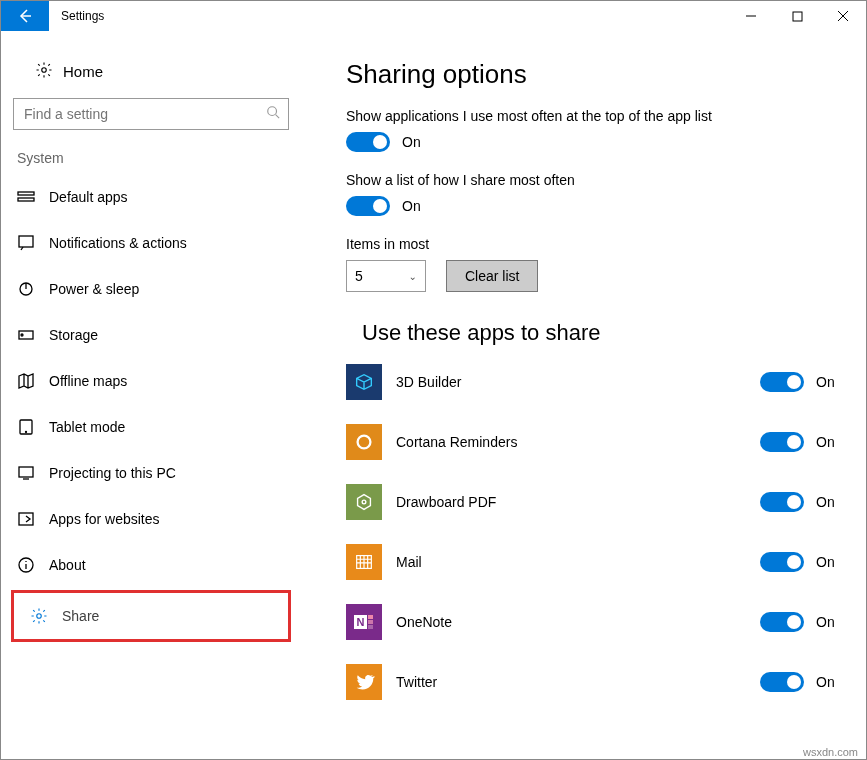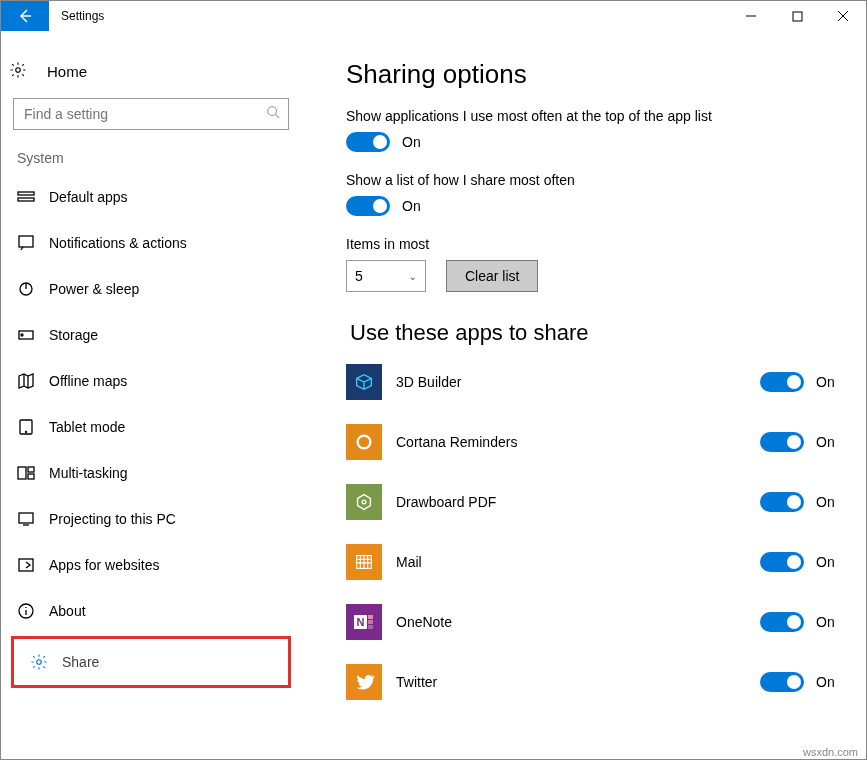--- a/index.html
+++ b/index.html
@@ -9,34 +9,34 @@
   .titlebar { height: 30px; display: flex; align-items: stretch; }
   .back { width: 48px; background: #0078d7; display: flex; align-items: center; justify-content: center; }
   .back svg { stroke: #fff; }
   .title { flex: 0 0 auto; padding: 0 12px; display: flex; align-items: center; font-size: 12px; color: #000; }
   .spacer { flex: 1; }
   .winbtn { width: 46px; display: flex; align-items: center; justify-content: center; }
   .winbtn svg { stroke: #000; }
 
   
   .sidebar { position: absolute; top: 40px; left: 0; width: 300px; padding: 10px 0 0 0; }
-  .home { display: flex; align-items: center; gap: 20px; padding: 10px 8px; font-size: 15px; }
+  .home { display: flex; align-items: center; gap: 10px; padding: 10px 34px; font-size: 15px; }
   .searchbox { margin: 6px 12px 12px 12px; border: 1px solid #999; height: 32px; display: flex; align-items: center; padding: 0 8px; }
   .searchbox input { flex: 1; border: none; outline: none; font-size: 14px; color: #666; background: transparent; }
   .searchbox .sicon { opacity: .6; }
   .group { padding: 8px 16px; color: #666; font-size: 14px; }
   .navitem { display: flex; align-items: center; gap: 14px; padding: 14px 16px; font-size: 14px; color: #000; }
   .navitem .nicon { width: 18px; height: 18px; display: flex; align-items: center; justify-content: center; }
   .navitem.active { color: #404040; }
   .highlight { border: 3px solid #e03030; margin: 2px 10px; padding-right: 4px; }
 
   
   .main { position: absolute; top: 40px; left: 345px; right: 20px; bottom: 0; padding-top: 10px; }
   h1 { font-weight: 400; font-size: 26px; margin: 8px 0 18px 0; }
-  h2 { font-weight: 400; font-size: 22px; margin: 28px 0 18px 4px; }
+  h2 { font-weight: 400; font-size: 22px; margin: 28px 0 18px 16px; }
   .optlabel { font-size: 14px; margin: 4px 0 8px 0; }
   .toggle { display: flex; align-items: center; gap: 12px; margin-bottom: 20px; }
   .switch { width: 44px; height: 20px; border-radius: 10px; background: #0078d7; position: relative; }
   .switch::after { content: ""; position: absolute; right: 3px; top: 3px; width: 14px; height: 14px; border-radius: 50%; background: #fff; }
   .tval { font-size: 14px; }
 
   .itemsrow { display: flex; align-items: center; gap: 20px; margin-top: 6px; }
   .select { width: 80px; height: 32px; border: 1px solid #999; display: flex; align-items: center; padding: 0 8px; font-size: 14px; justify-content: space-between; }
   .select .chev { font-size: 10px; color: #555; }
   .clearbtn { height: 32px; padding: 0 18px; border: 1px solid #777; background: #ccc; font-size: 14px; display: flex; align-items: center; }
@@ -138,30 +138,20 @@
     <span>Offline maps</span>
   </div>
   <div class="navitem">
     <span class="nicon">
         <svg width="18" height="18" viewBox="0 0 18 18" fill="none" stroke="#000" stroke-width="1.3">
           <rect x="3" y="2" width="12" height="14" rx="1"></rect>
           <circle cx="9" cy="14" r="0.5"></circle>
         </svg>
       </span>
     <span>Tablet mode</span>
-  </div>
-  <div class="navitem">
-    <span class="nicon">
-        <svg width="18" height="18" viewBox="0 0 18 18" fill="none" stroke="#000" stroke-width="1.3">
-          <rect x="1" y="3" width="8" height="12"></rect>
-          <rect x="11" y="3" width="6" height="5"></rect>
-          <rect x="11" y="10" width="6" height="5"></rect>
-        </svg>
-      </span>
-    <span>Multi-tasking</span>
   </div>
   <div class="navitem">
     <span class="nicon">
         <svg width="18" height="18" viewBox="0 0 18 18" fill="none" stroke="#000" stroke-width="1.3">
           <rect x="2" y="3" width="14" height="10"></rect>
           <path d="M6 15h6"></path>
         </svg>
       </span>
     <span>Projecting to this PC</span>
   </div>

